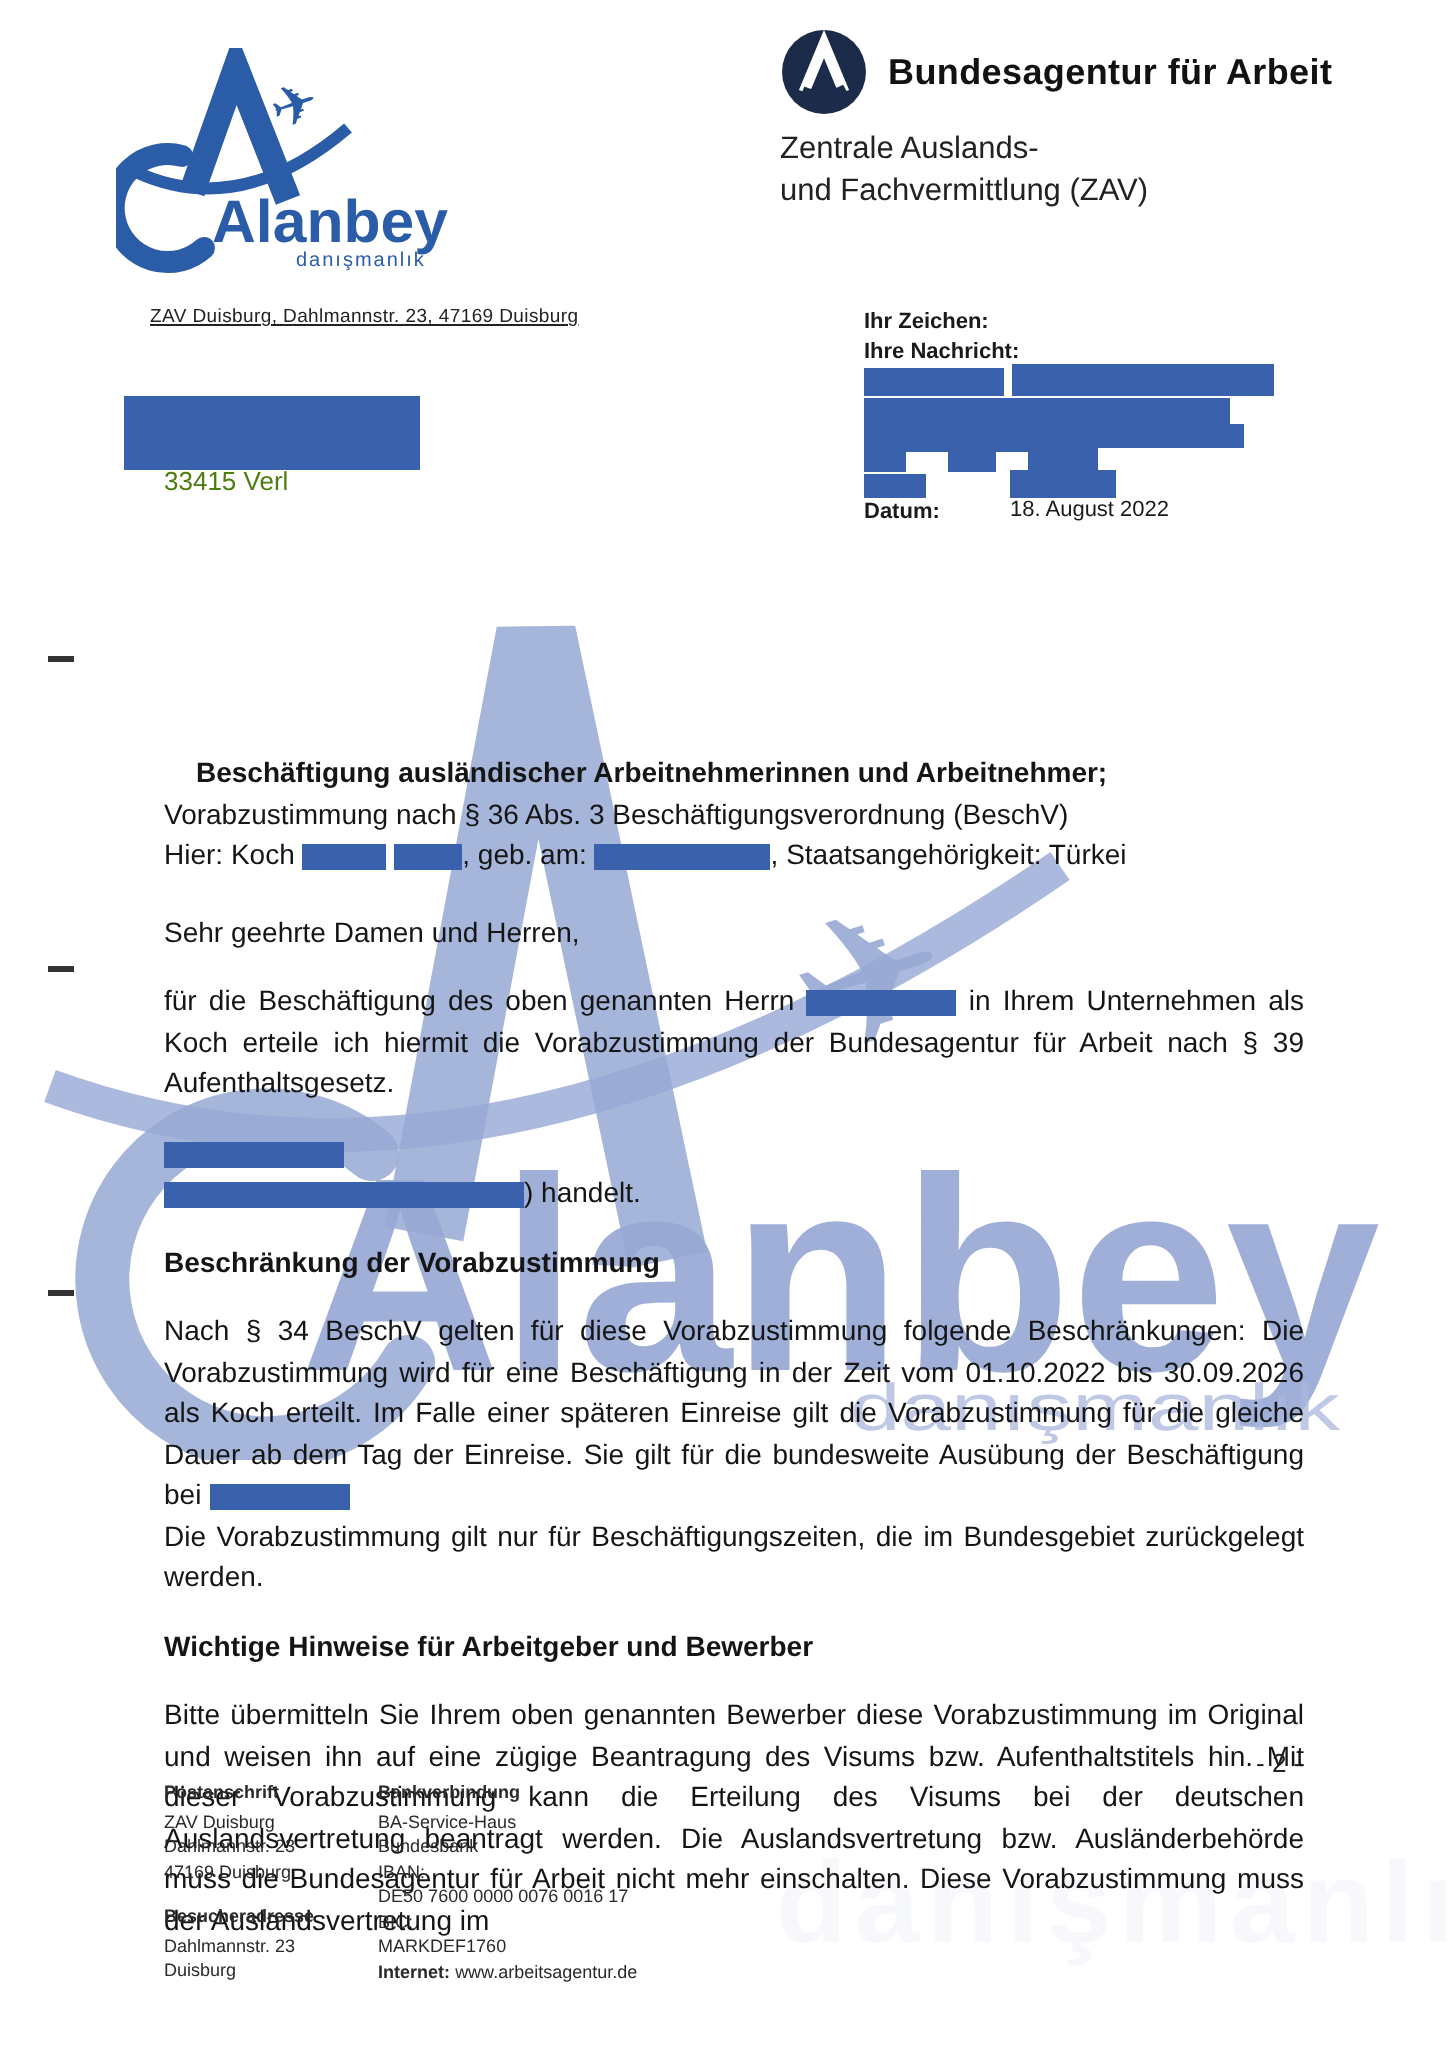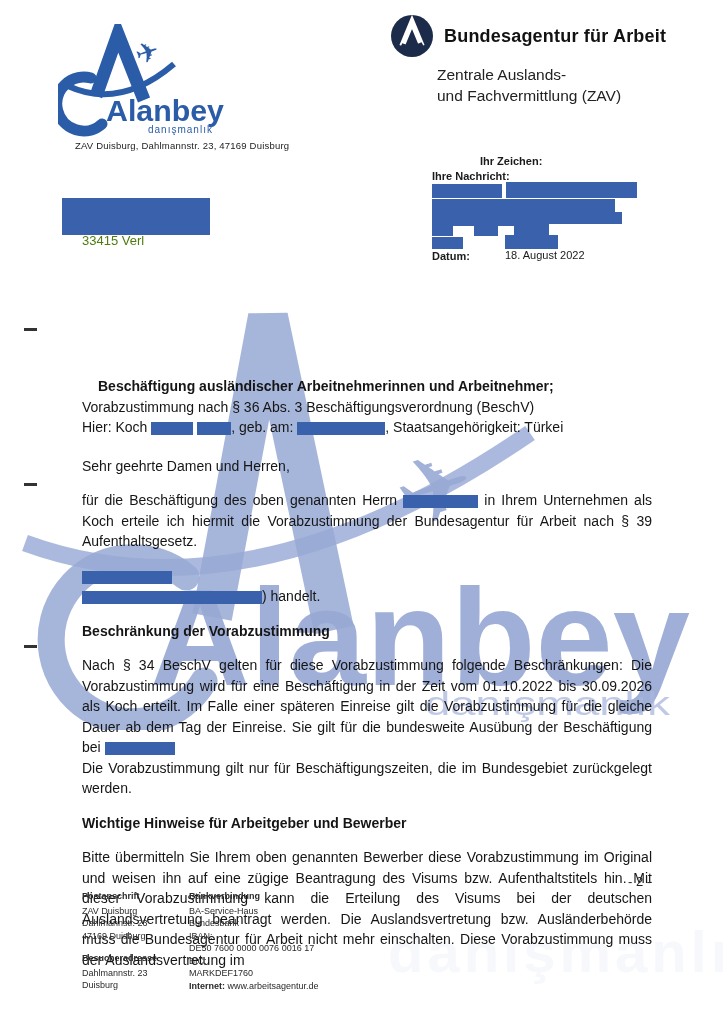--- a/index.html
+++ b/index.html
@@ -5,25 +5,25 @@
   html,body{margin:0;padding:0;}
   body{
     width:725px;height:1024px;position:relative;overflow:hidden;
     background:#ffffff;
     font-family:"Liberation Sans", sans-serif;
     color:#161616;
   }
   .abs{position:absolute;}
   
   .alanbey-logo{left:58px;top:24px;width:225px;height:115px;}
-  .sender-line{left:75px;top:140px;font-size:9.5px;color:#222;letter-spacing:.2px;}
+  .sender-line{left:75px;top:153px;font-size:9.5px;color:#222;text-decoration:underline;letter-spacing:.2px;}
   .ba-block{left:390px;top:14px;width:320px;}
   .ba-row{display:flex;align-items:center;gap:10px;}
   .ba-name{font-size:18px;font-weight:bold;color:#121212;letter-spacing:.2px;}
-  .ba-dept{margin-left:47px;margin-top:6px;font-size:15.5px;line-height:21px;color:#222;}
+  .ba-dept{margin-top:6px;font-size:15.5px;line-height:21px;color:#222;}
   
   .redact{background:#3a62ac;}
   .redact-inline{display:inline-block;height:13px;vertical-align:text-bottom;background:#3a62ac;}
   .recipient-bar{left:62px;top:198px;width:148px;height:37px;}
   .recipient-city{left:82px;top:233px;font-size:13px;color:#4d7c0f;}
   .meta-label{font-size:11px;font-weight:bold;color:#1a1a1a;}
   .meta-date{font-size:11px;font-weight:400;color:#1a1a1a;}
   .notch{background:#ffffff;}
   
   .fold{left:24px;width:13px;height:2.5px;background:#333;}
@@ -83,21 +83,21 @@
   </div>
   <div class="ba-dept">
     <div>Zentrale Auslands-</div>
     <div>und Fachvermittlung (ZAV)</div>
   </div>
 </div>
 
 <div class="abs redact recipient-bar"></div>
 <div class="abs recipient-city">33415 Verl</div>
 
-<div class="abs meta-label" style="left:432px;top:155px;margin-left:48px;">Ihr Zeichen:</div>
+<div class="abs meta-label" style="left:432px;top:155px;">Ihr Zeichen:</div>
 <div class="abs meta-label" style="left:432px;top:170px;">Ihre Nachricht:</div>
 
 <div class="abs redact" style="left:432px;top:184px;width:70px;height:14px;"></div>
 <div class="abs redact" style="left:506px;top:182px;width:131px;height:16px;"></div>
 <div class="abs redact" style="left:432px;top:199px;width:183px;height:13px;"></div>
 <div class="abs redact" style="left:432px;top:212px;width:190px;height:12px;"></div>
 <div class="abs redact" style="left:432px;top:224px;width:117px;height:12px;"></div>
 <div class="abs notch" style="left:453px;top:226px;width:21px;height:10px;"></div>
 <div class="abs notch" style="left:498px;top:226px;width:16px;height:10px;"></div>
 <div class="abs redact" style="left:432px;top:237px;width:31px;height:12px;"></div>

